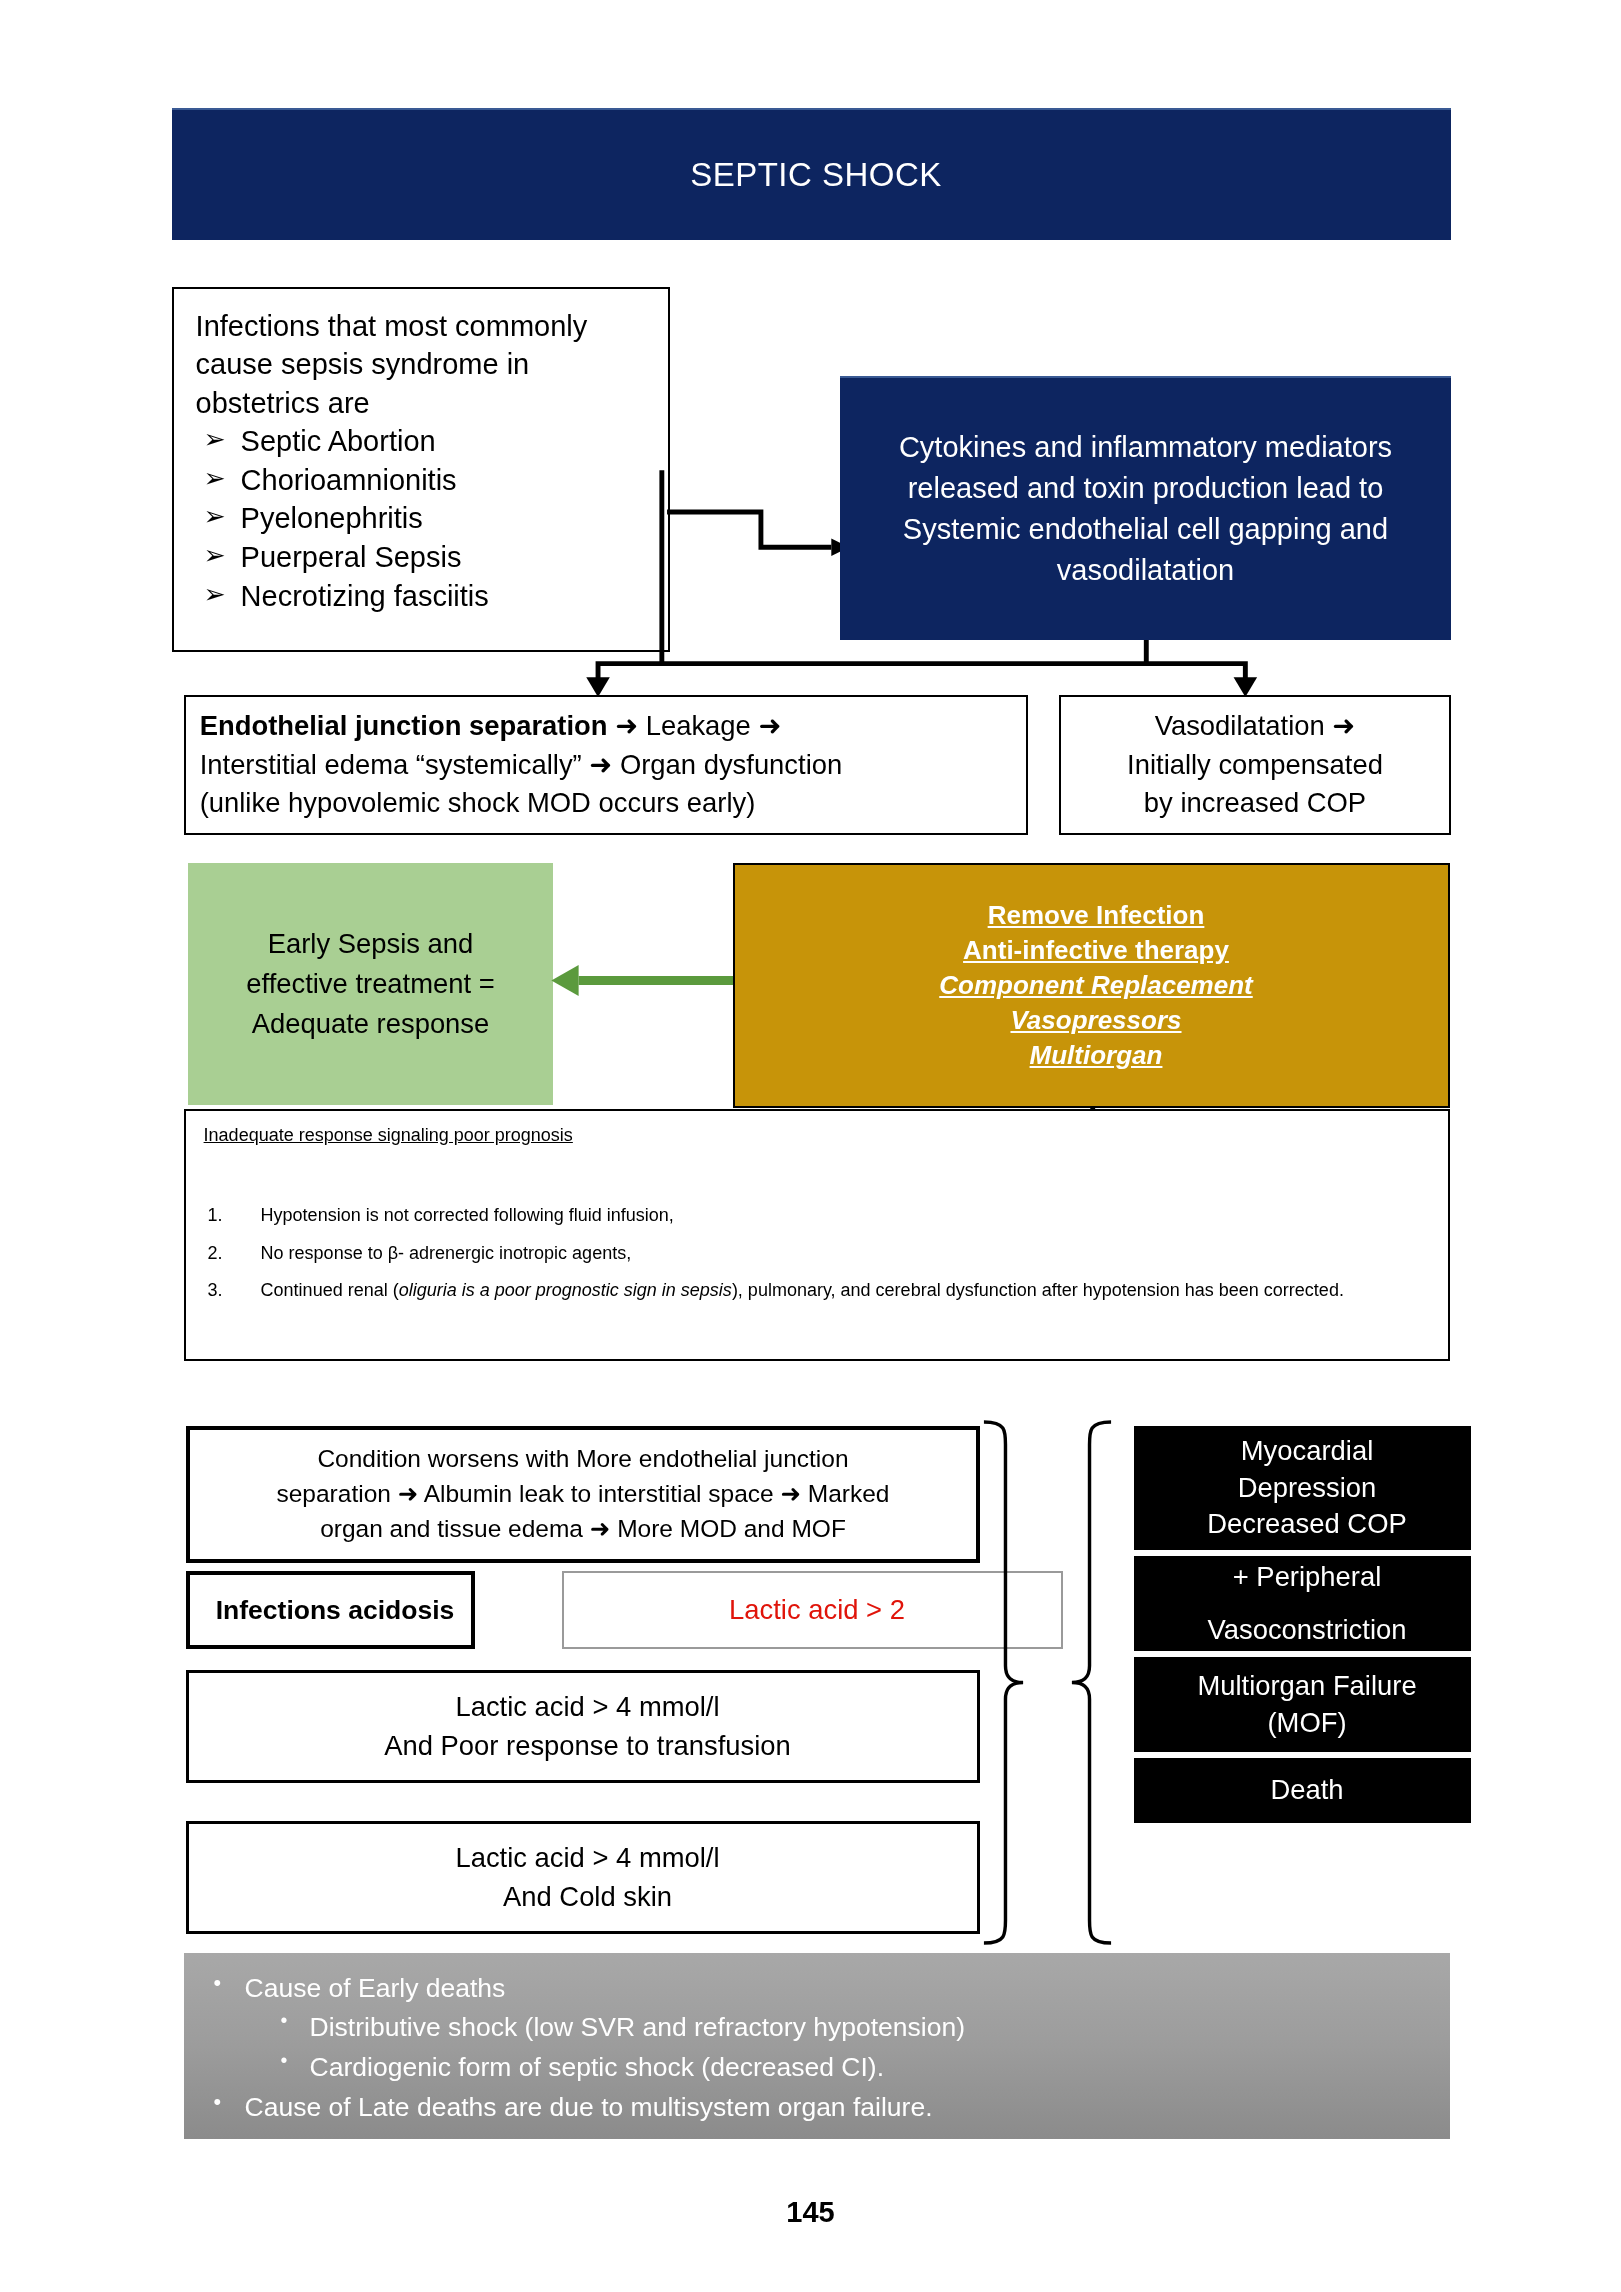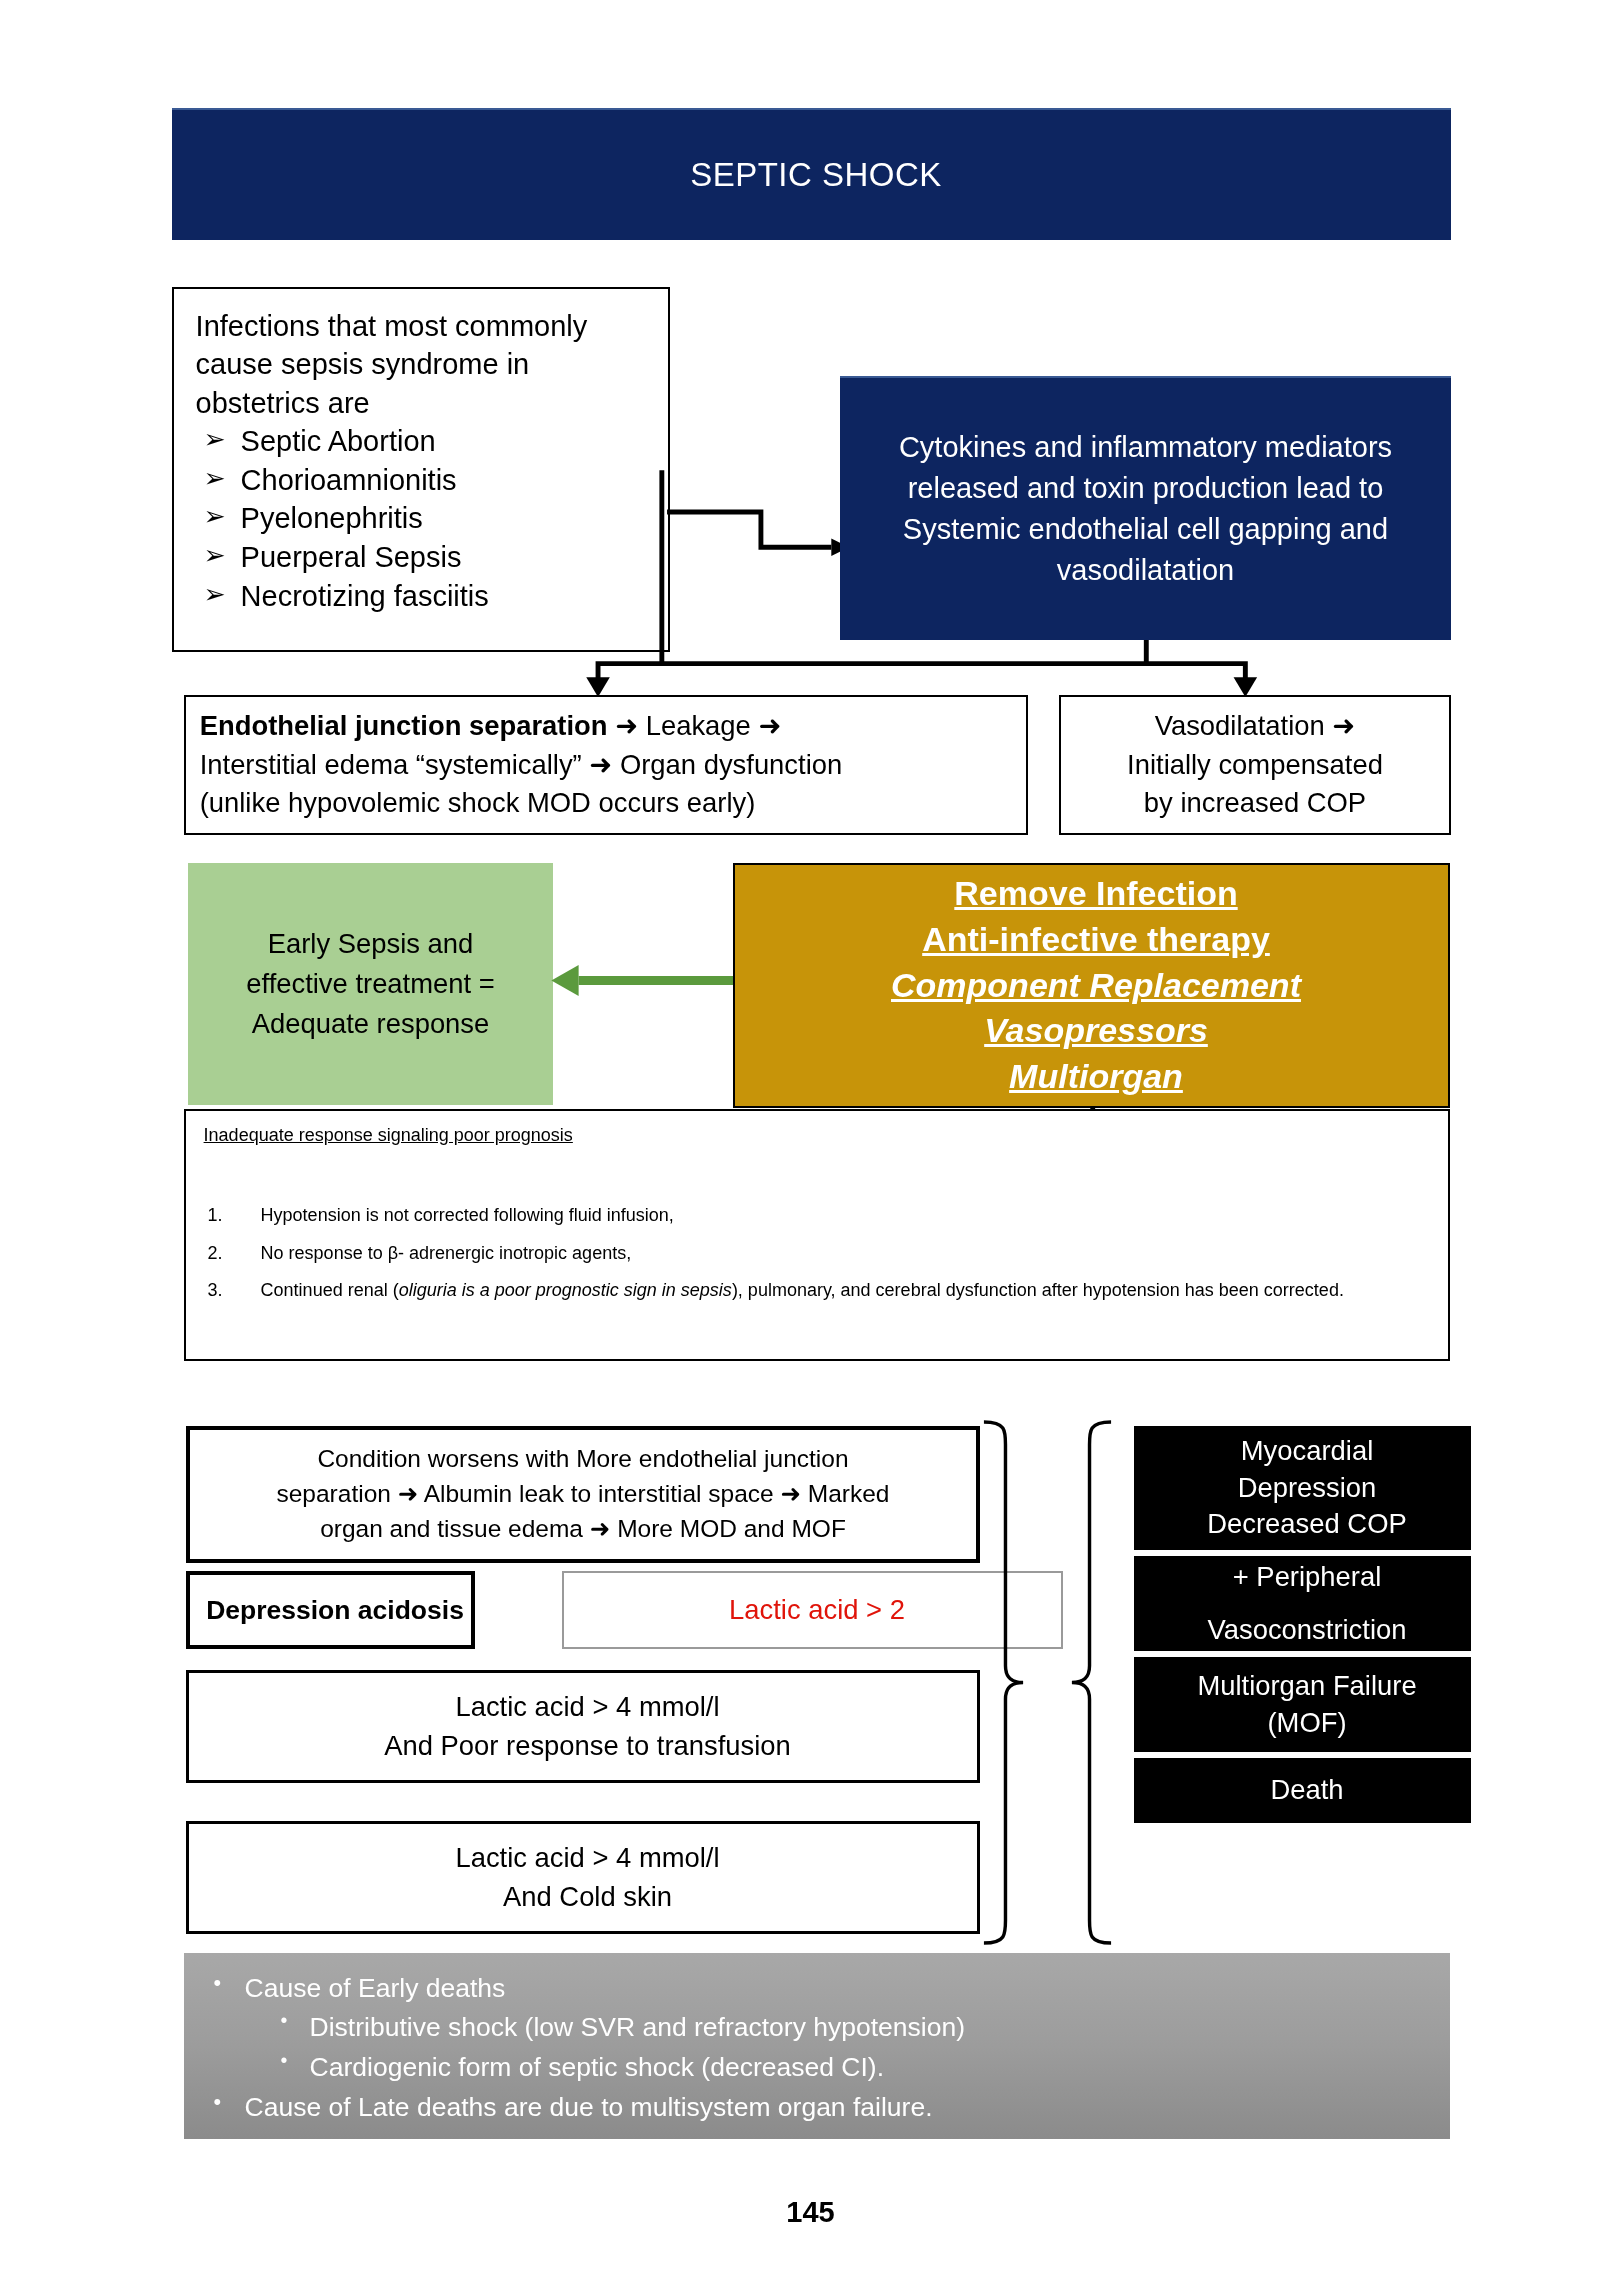--- a/index.html
+++ b/index.html
@@ -133,21 +133,21 @@
 
   
   #treatment-box {
     left: 733px;
     top: 863px;
     width: 717px;
     height: 245px;
     background: #c79409;
     border: 2.9px solid #000000;
     color: #ffffff;
-    font-size: 34px;
+    font-size: 26px;
     line-height: 1.35;
     align-items: center;
     justify-content: center;
     font-weight: bold;
   }
   #treatment-box .tl { text-decoration: underline; }
   #treatment-box .ital { font-style: italic; }
 
   
   #inadequate-box {
@@ -422,21 +422,21 @@
     </ul>
   </div>
 
   <div class="box ctr" id="worsens-box">
     <div>Condition worsens with More endothelial junction</div>
     <div>separation ➜ Albumin leak to interstitial space ➜ Marked</div>
     <div>organ and tissue edema ➜ More MOD and MOF</div>
   </div>
 
   <div class="box ctr" id="acidosis-box">
-    <span>Depression acidosis</span>
+    <span>Infections acidosis</span>
   </div>
 
   <div class="box ctr" id="lactic2-box">
     <span>Lactic acid &gt; 2</span>
   </div>
 
   <div class="box ctr" id="lactic4-transfusion-box">
     <div>Lactic acid &gt; 4 mmol/l</div>
     <div>And Poor response to transfusion</div>
   </div>

